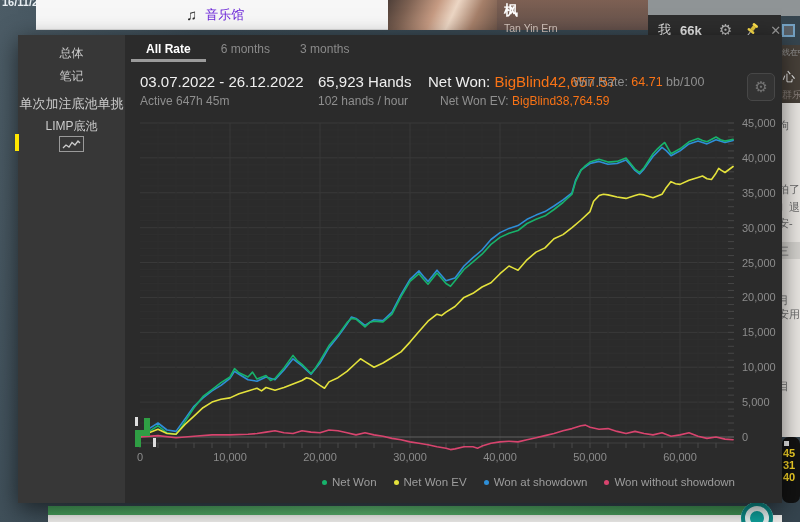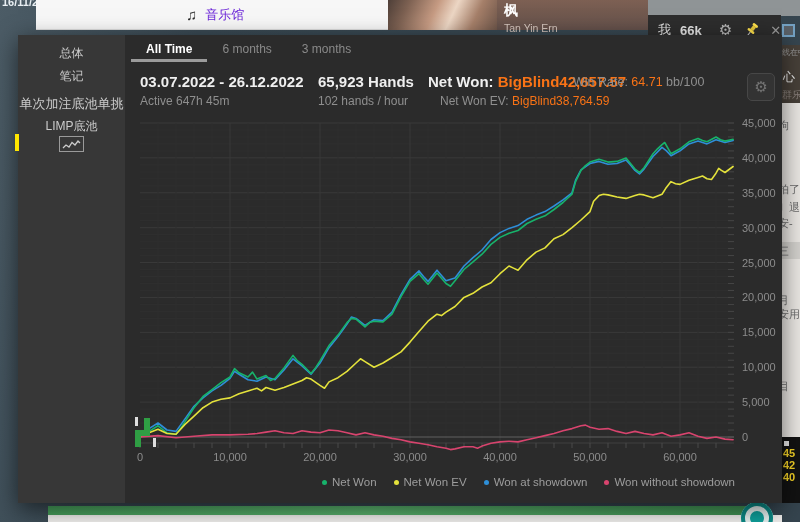--- a/index.html
+++ b/index.html
@@ -32,21 +32,21 @@
   .blue-square { left:782px; top:24px; width:13px; height:13px; border:2px solid #74a2c4; background:#5a6168; }
 
   .right-dark { left:782px; top:45px; width:18px; height:58px; background:#474039; overflow:hidden; color:#9a9a9a; }
   .rd-0 { position:absolute; left:0; top:2px; font-size:8px; white-space:nowrap; color:#9a9a9a; }
   .rd-1 { position:absolute; left:1px; top:24px; font-size:12px; color:#ececec; }
   .rd-2 { position:absolute; left:0; top:43px; font-size:10px; color:#8a817c; white-space:nowrap; }
   .right-light { left:782px; top:103px; width:18px; height:334px; background:#e9e6e2; overflow:hidden; }
   .right-light .band { position:absolute; left:0; top:139px; width:18px; height:17px; background:#d2d0cc; }
   .frag { position:absolute; left:-4px; font-size:11px; color:#6b6b6b; white-space:nowrap; }
 
-  .hud-box { left:782px; top:437px; width:18px; height:66px; background:#121212; overflow:hidden; }
+  .hud-box { left:782px; top:437px; width:18px; height:66px; background:#121212; overflow:hidden;border-radius:7px; }
   .hud-dot { position:absolute; left:2px; top:4px; width:5px; height:5px; background:#e8e8e8; }
   .hud-num { position:absolute; left:1px; color:#f5d327; font-size:11px; font-weight:bold; line-height:12px; }
 
   .green-bar { left:48px; top:506px; width:710px; height:9px;
                background:linear-gradient(90deg,#47a05c,#5ab46e 45%,#3f9153); }
   .white-bar { left:48px; top:515px; width:734px; height:7px; background:#f0efed; }
   .teal-wrap { left:740px; top:502px; width:36px; height:20px; overflow:hidden; }
   .teal-circle { position:absolute; left:1px; top:0; width:32px; height:32px; border-radius:50%;
                  background:#0fa19c; box-shadow:inset 0 0 0 4px #0c8b87, inset 0 0 0 9px #e6f2f1; }
 
@@ -59,21 +59,21 @@
   .yellow-marker { position:absolute; left:-3px; top:99px; width:4px; height:17px; background:#ffe600; }
   .graph-icon-box { position:absolute; left:41px; top:101px; width:25px; height:16px;
                     border:1px solid #9a9a9a; display:flex; align-items:center; justify-content:center; }
 
   .main { position:absolute; left:107px; top:0; width:657px; height:468px; }
   .tabs { position:absolute; left:6px; top:0; height:27px; display:flex; }
   .tab { padding:7px 15px 4px; font-size:12px; color:#8a8a8a; border-bottom:3px solid transparent; cursor:default; }
   .tab.active { color:#fff; font-weight:bold; border-bottom-color:#9b9b9b; }
 
   .stats { position:absolute; top:0; left:0; width:657px; }
-  .stat-main { font-size:15px; font-weight:bold; color:#efefef; white-space:nowrap;text-align:right; }
+  .stat-main { font-size:15px; font-weight:normal; color:#efefef; white-space:nowrap;text-align:right; }
   .stat-sub { font-size:12px; color:#8f8f8f; margin-top:4px; white-space:nowrap; }
   .green { color:#f97316; }
   .col1 { position:absolute; left:15px; top:38px; }
   .col2 { position:absolute; left:193px; top:38px; }
   .col3 { position:absolute; left:303px; top:38px; }
   .col3 .stat-sub { margin-left:12px; }
   .col4 { position:absolute; left:448px; top:40px; font-size:12.5px; color:#8f8f8f; white-space:nowrap; }
   .col4 .line2 { margin-top:6px; }
   .gear-btn { position:absolute; left:622px; top:38px; width:28px; height:28px; border:1px solid #474747;
               border-radius:5px; background:#333; color:#737373; font-size:15px;
@@ -138,21 +138,21 @@
     <span class="frag" style="top:113px">安-</span>
     <span class="frag" style="top:141px">三</span>
     <span class="frag" style="top:190px">月</span>
     <span class="frag" style="top:204px">安用</span>
     <span class="frag" style="top:276px">目</span>
   </div>
 
   <div class="abs hud-box">
     <div class="hud-dot"></div>
     <div class="hud-num" style="top:10px">45</div>
-    <div class="hud-num" style="top:22px">42</div>
+    <div class="hud-num" style="top:22px">31</div>
     <div class="hud-num" style="top:34px">40</div>
   </div>
 
   <div class="abs green-bar"></div>
   <div class="abs white-bar"></div>
   <div class="abs teal-wrap">
       <div class="teal-circle"></div>
     </div>
 
   <div class="abs panel">
@@ -166,21 +166,21 @@
       <div class="graph-icon-box">
         <svg width="19" height="11" viewBox="0 0 19 11">
           <polyline points="1,9 4,6 7,8 10,3.5 13,6 16,2 18,4" stroke="#cccccc" stroke-width="1.3" fill="none"></polyline>
         </svg>
       </div>
     </div>
 
     <div class="main">
 
       <div class="tabs">
-        <div class="tab active">All Time</div>
+        <div class="tab active">All Rate</div>
         <div class="tab">6 months</div>
         <div class="tab">3 months</div>
       </div>
 
       <div class="stats">
         <div class="col1">
           <div class="stat-main">03.07.2022 - 26.12.2022</div>
           <div class="stat-sub">Active 647h 45m</div>
         </div>
         <div class="col2">

